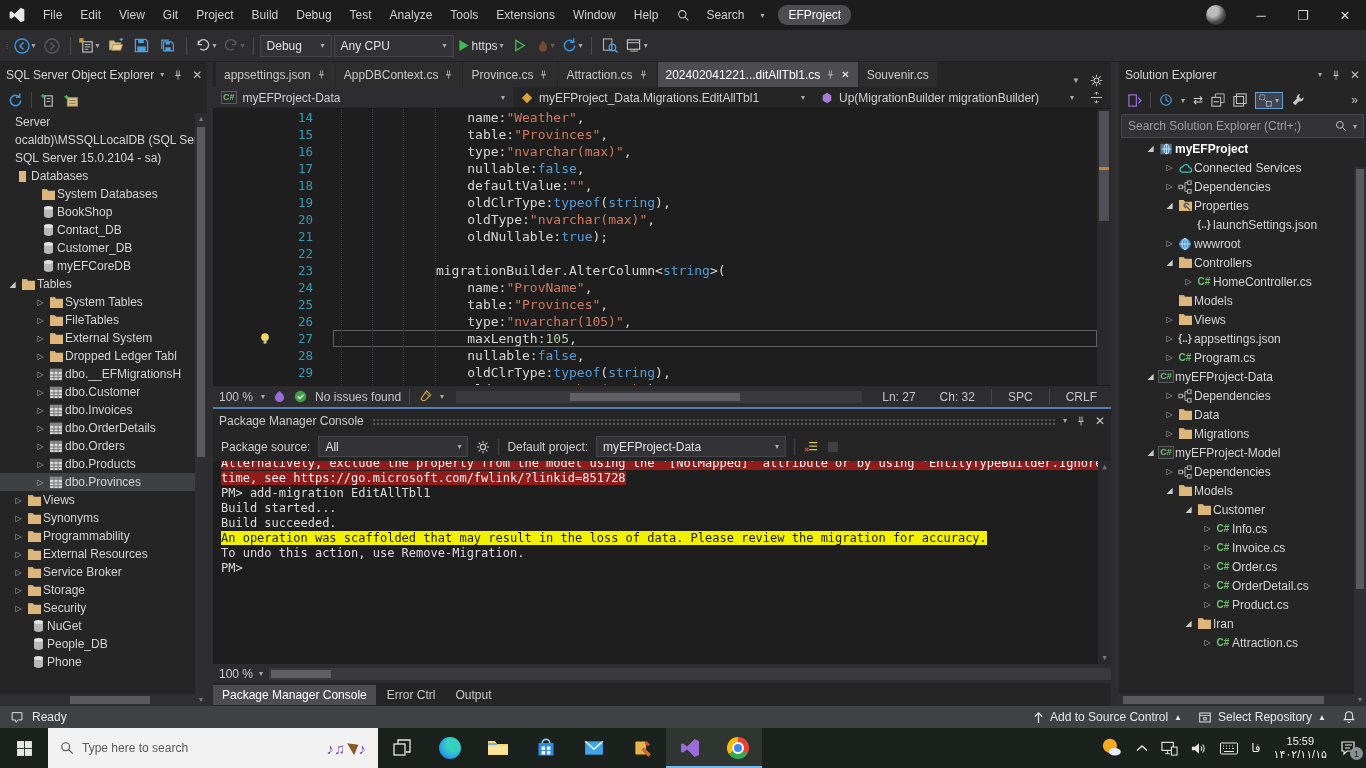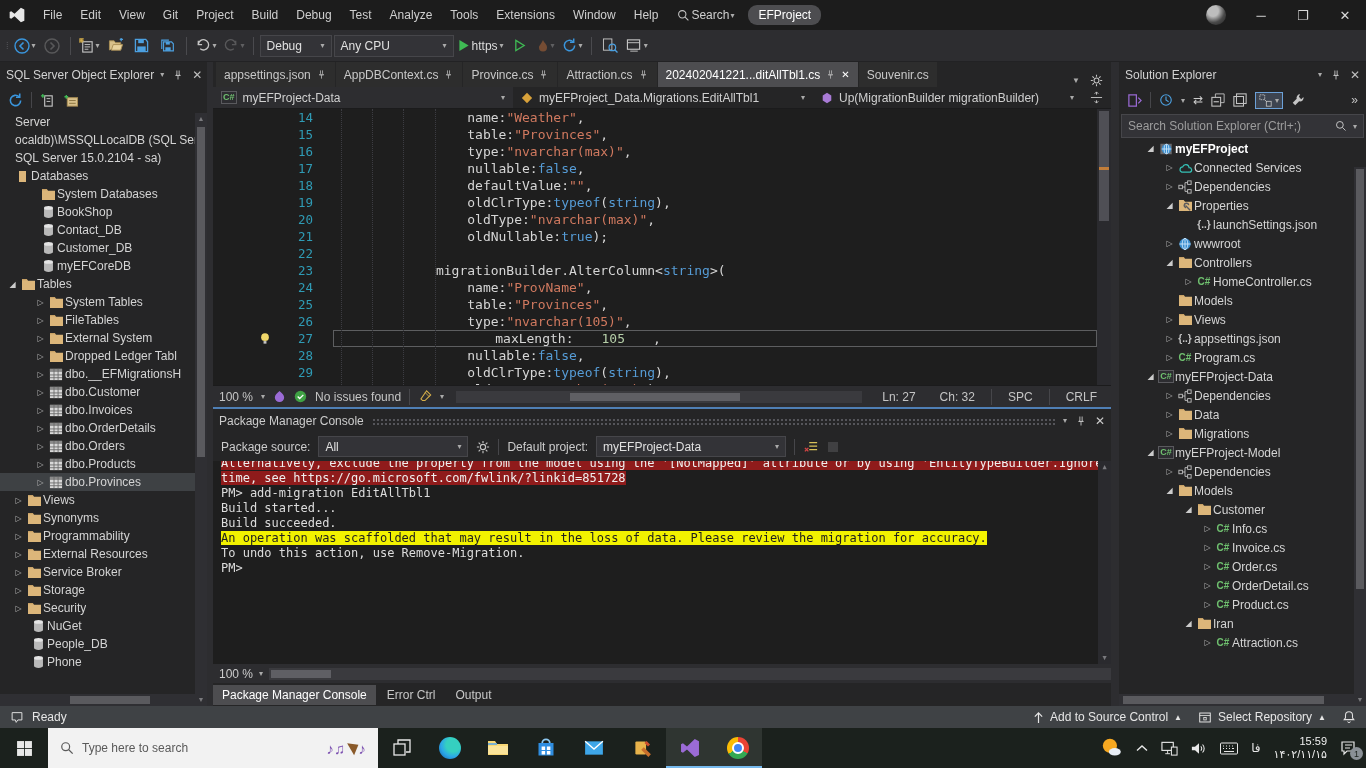--- a/index.html
+++ b/index.html
@@ -6,21 +6,21 @@
   html,body { width:1366px; height:768px; overflow:hidden; background:#2d2d30;
     font-family:"Liberation Sans", sans-serif; font-size:12px; color:#cccccc; }
   .app { width:1366px; height:768px; display:flex; flex-direction:column; }
   svg { display:block; }
   .ic { display:inline-flex; align-items:center; justify-content:center; flex:none; }
 
   
   .titlebar { height:30px; background:#1c1c1c; display:flex; align-items:center; flex:none; }
   .vslogo { width:34px; display:flex; justify-content:center; }
   .menu-item { padding:0 9px; height:30px; display:flex; align-items:center; color:#cfcfcf; }
-  .tb-search { display:flex; align-items:center; gap:1px; padding:0 10px; color:#cfcfcf; }
+  .tb-search { display:flex; align-items:center; gap:16px; padding:0 10px; color:#cfcfcf; }
   .proj-chip { background:#4d4d50; color:#ffffff; padding:3px 10px; margin-left:4px;border-radius:9px; }
   .tb-right { margin-left:auto; display:flex; align-items:center; }
   .avatar { width:20px; height:20px; border-radius:50%;
     background:radial-gradient(circle at 35% 30%, #bdbdbd 0 28%, #4a4a4a 60%, #202020); margin:0 14px; }
   .winbtn { width:42px; height:30px; display:flex; align-items:center; justify-content:center; color:#d8d8d8; font-size:13px; }
 
   
   .toolbar { height:32px; background:#2d2d30; display:flex; align-items:center; padding-left:6px; gap:2px; flex:none; border-bottom:1px solid #222224; }
   .tbtn { height:24px; min-width:24px; display:flex; align-items:center; justify-content:center; gap:2px; padding:0 2px; }
   .tsep { width:1px; height:18px; background:#4a4a4e; margin:0 4px; }
@@ -82,21 +82,21 @@
   
   .editor { flex:1; background:#1e1e1e; position:relative; overflow:hidden; font-family:"DejaVu Sans Mono", monospace; font-size:13px; min-height:0; }
   .codewrap { position:absolute; inset:0 14px 0 0; overflow:hidden; }
   .cline { height:17px; display:flex; align-items:center; }
   .cline:first-child { margin-top:-6px; }
   .gut { width:120px; flex:none; display:flex; align-items:center; height:100%; }
   .gut .sp { width:40px; }
   .gut .bulbslot { width:24px; display:flex; justify-content:center; }
   .gut .lnum { width:36px; text-align:right; color:#2f9bb5; font-size:12.5px; }
   .lc { flex:1; height:100%; display:flex; align-items:center; padding-left:8px; border:1px solid transparent; }
-  .lc.cur { border-color:#5d5e60;gap:28px; }
+  .lc.cur { border-color:#5d5e60; }
   .tok-p { color:#d6d6d6; } .tok-s { color:#d0795f; } .tok-k { color:#569cd6; } .tok-n { color:#b5cea8; }
   .iguide { position:absolute; top:0; bottom:0; width:0; border-left:1px dotted #3c3c42; }
   .esb { position:absolute; top:0; bottom:0; right:0; width:14px; background:#2a2a2e; }
   .esb .thumb { position:absolute; left:2px; right:2px; top:2px; height:110px; background:#4f4f55; }
   .esb .mark { position:absolute; left:2px; right:2px; height:3px; background:#c27e3a; top:58px; }
 
   
   .estatus { height:22px; background:#2d2d30; border-top:1px solid #1b1b1c; display:flex; align-items:center; flex:none; gap:8px; padding:0 6px; color:#c5c5c5; }
   .ehsb { flex:1; height:12px; background:#3a3a3e; position:relative; margin:0 4px; }
   .ehsb .thumb { position:absolute; top:2px; bottom:2px; left:28%; width:42%; background:#5f5f64; }
@@ -143,21 +143,21 @@
   .tk-notes { margin-left:auto; color:#7b4fb0; font-size:15px; }
   .horn { width:0; height:0; border-left:9px solid #8a5a2a; border-top:7px solid transparent; border-bottom:7px solid transparent; transform:rotate(-30deg); display:inline-block; }
   .tk-app { width:48px; display:flex; align-items:center; justify-content:center; position:relative; }
   .tk-app.active { background:rgba(255,255,255,.09); box-shadow:inset 0 -2px 0 #76b9ed; }
   .edge-ic { width:22px; height:22px; border-radius:50%;
     background:radial-gradient(circle at 65% 35%, #35d0c0 0 35%, #2ba7e8 60%, #1660a8); }
   .chrome-ic { width:22px; height:22px; border-radius:50%; position:relative;
     background:conic-gradient(#ea4335 0 33%, #34a853 0 66%, #fbbc05 0 100%); }
   .chrome-ic:after { content:""; position:absolute; inset:5px; border-radius:50%; background:#4285f4; border:2px solid #ffffff; }
   .tray { margin-left:auto; display:flex; align-items:center; gap:13px; padding-right:10px; color:#e8e8e8; }
-  .clockblk { text-align:right; font-size:11px; line-height:13px; color:#f0f0f0; }
+  .clockblk { text-align:center; font-size:11px; line-height:13px; color:#f0f0f0; }
   .notif { position:relative; }
   .badge { position:absolute; right:-7px; bottom:-4px; width:13px; height:13px; border-radius:50%; background:#8a9096; color:#1b211d; font-size:9px; display:flex; align-items:center; justify-content:center; }
 </style>
 </head>
 <body>
 
 <div class="app">
 
   <div class="titlebar">
     <span class="vslogo ic">

